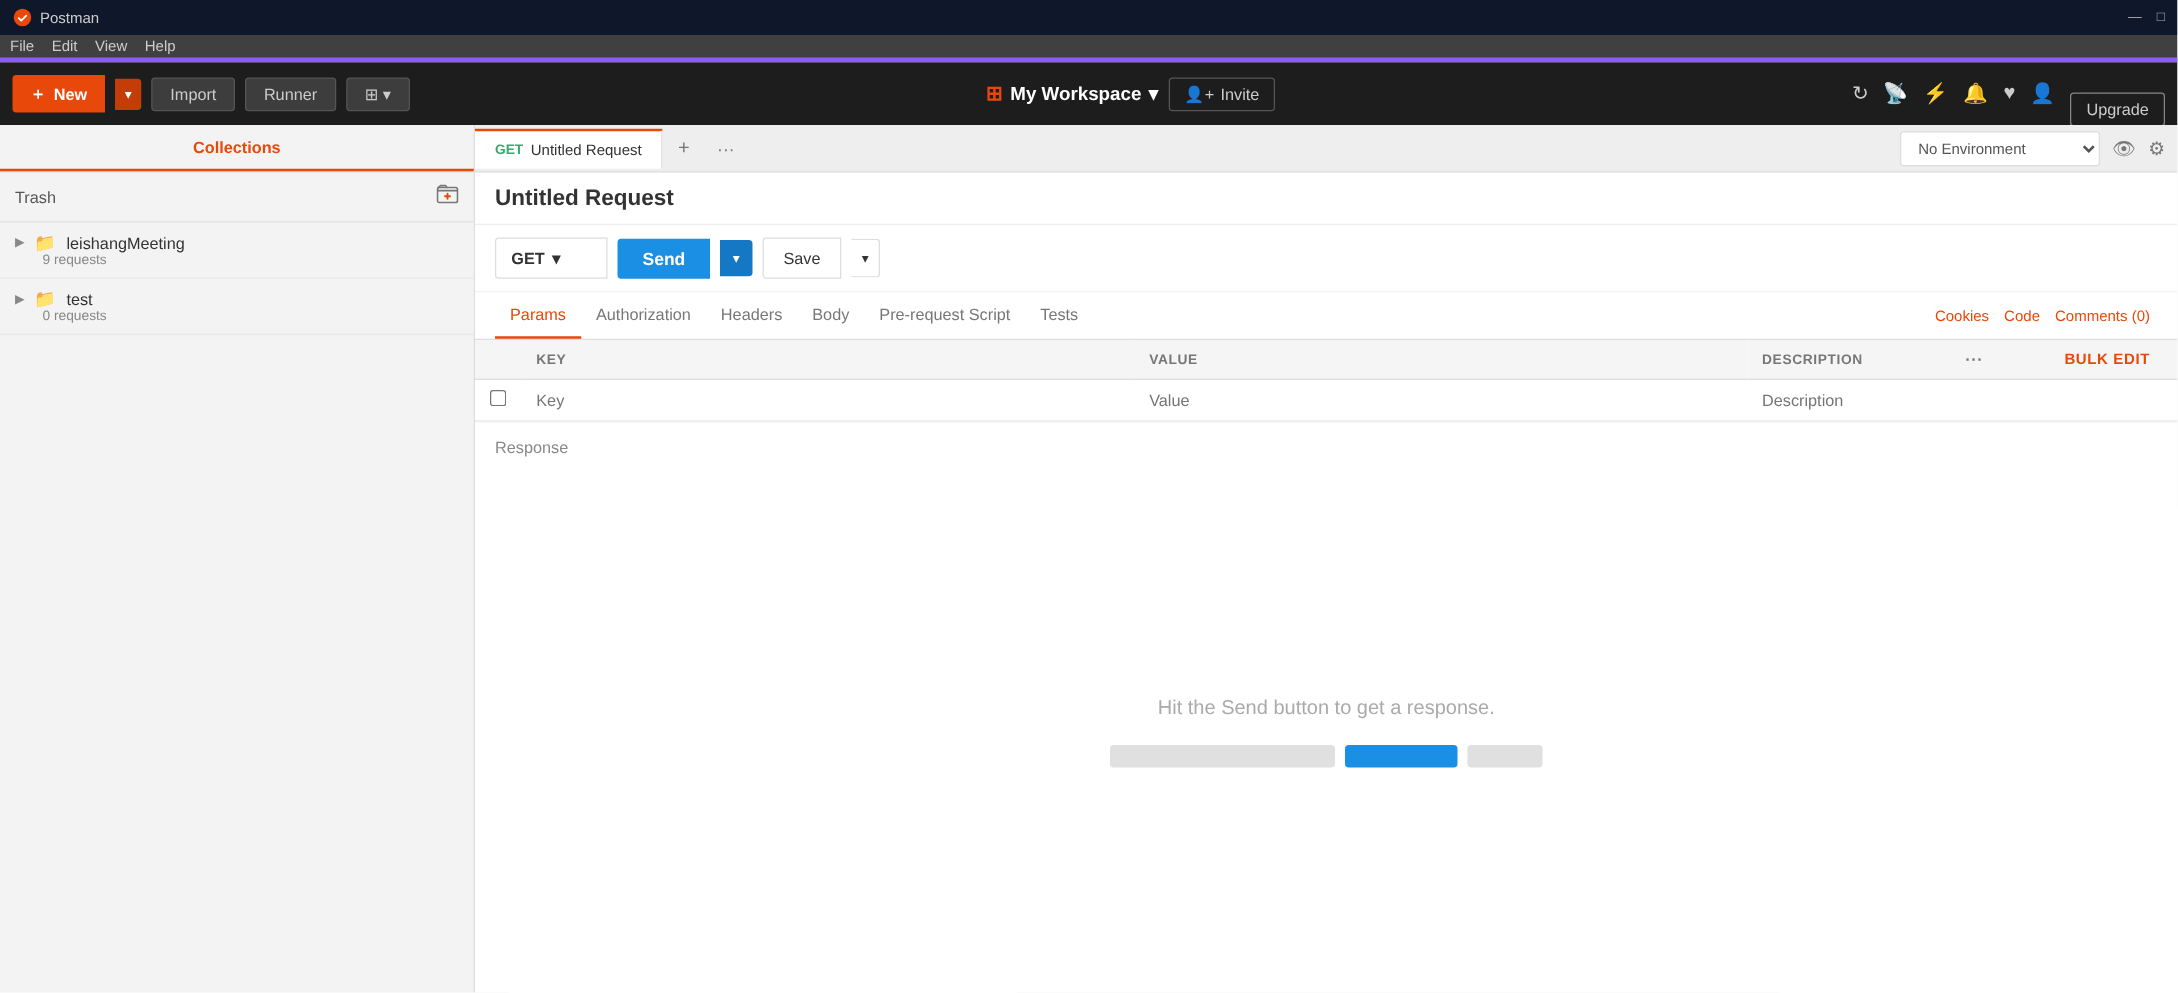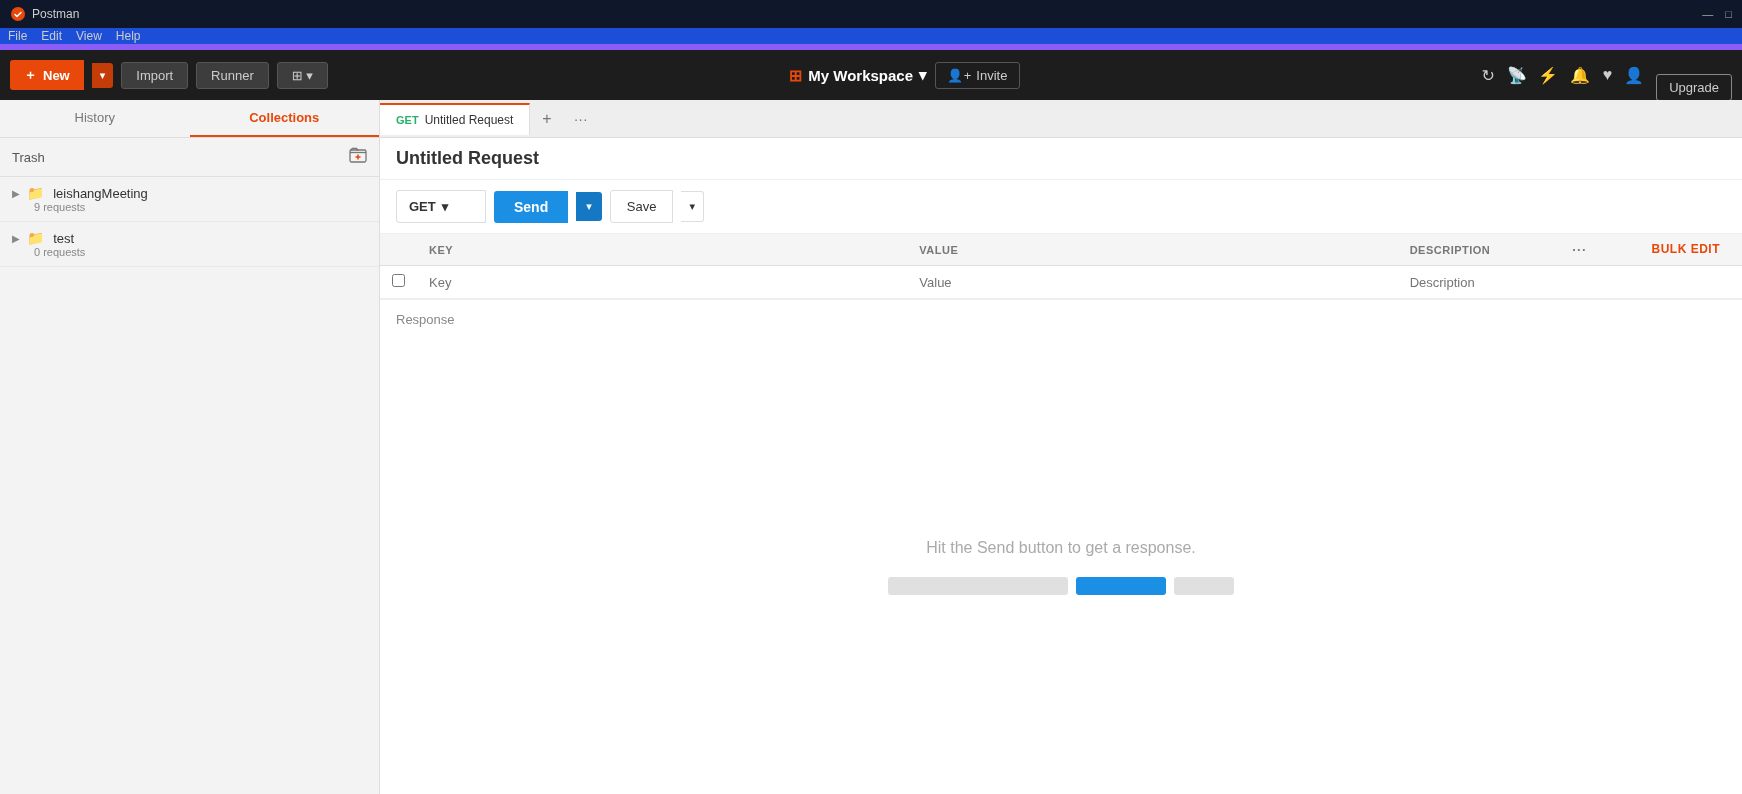--- a/index.html
+++ b/index.html
@@ -18,27 +18,27 @@
       user-select: none;
     }
     .title-bar-left { display: flex; align-items: center; gap: 6px; }
     .title-bar-logo { width: 16px; height: 16px; }
     .title-bar-title { font-size: 12px; color: #ccc; }
     .title-bar-right { display: flex; gap: 12px; font-size: 11px; color: #aaa; }
     .title-bar-btn { cursor: pointer; }
 
     
     .menu-bar {
-      background: #1d4ed8;
+      background: #404040;
       height: 22px;
       display: flex;
       align-items: center;
       padding: 0 8px;
       gap: 14px;
-      border-bottom: 6px solid #8b5cf6;
+      border-bottom: 4px solid #8b5cf6;
     }
     .menu-item { color: #ccc; font-size: 12px; cursor: pointer; }
 
     
     .toolbar {
       background: #1d1d1d;
       height: 50px;
       display: flex;
       align-items: center;
       padding: 0 10px;
@@ -471,23 +471,20 @@
     <span class="toolbar-icon">♥</span>
     <span class="toolbar-icon">👤</span>
     <button class="upgrade-btn">Upgrade</button>
   </div>
 </div>
 
 <div class="main-layout">
 
   <div class="sidebar">
     <div class="sidebar-tabs">
-      <div class="sidebar-tab">
-        <span>History</span>
-      </div>
       <div class="sidebar-tab active">
         <span>Collections</span>
       </div>
     </div>
     <div class="sidebar-trash-row">
       <span class="trash-label">Trash</span>
       <button class="new-folder-btn">
         <svg width="18" height="18" viewBox="0 0 18 18" fill="none">
           <rect x="1" y="4" width="16" height="12" rx="1.5" stroke="#777" stroke-width="1.3" fill="none"></rect>
           <path d="M1 6.5h16" stroke="#777" stroke-width="1.3"></path>
@@ -518,37 +515,56 @@
 
   <div class="request-panel">
 
     <div class="tabs-bar">
       <div class="request-tab">
         <span class="method-badge">GET</span>
         <span>Untitled Request</span>
       </div>
       <span class="tab-plus">+</span>
       <span class="tab-dots">···</span>
+      <div class="tabs-bar-right">
+        <select class="env-select">
+          <option>No Environment</option>
+        </select>
+        <span class="env-eye">👁</span>
+        <span class="env-gear">⚙</span>
+      </div>
     </div>
 
     <div class="request-title-bar">
       <span class="request-title">Untitled Request</span>
     </div>
 
     <div class="url-bar">
       <div class="method-select">
         <span>GET</span>
         <span>▾</span>
       </div>
       <button class="send-btn">Send</button>
       <button class="send-dropdown">▾</button>
       <button class="save-btn">Save</button>
       <button class="save-dropdown">▾</button>
     </div>
 
+    <div class="request-subtabs">
+      <span class="subtab active">Params</span>
+      <span class="subtab">Authorization</span>
+      <span class="subtab">Headers</span>
+      <span class="subtab">Body</span>
+      <span class="subtab">Pre-request Script</span>
+      <span class="subtab">Tests</span>
+      <div class="subtab-spacer"></div>
+      <span class="subtab-link">Cookies</span>
+      <span class="subtab-link">Code</span>
+      <span class="subtab-link">Comments (0)</span>
+    </div>
 
     <table class="params-table">
       <thead>
         <tr>
           <th class="check-col"></th>
           <th class="key-col">
             <span>KEY</span>
           </th>
           <th class="value-col">
             <span>VALUE</span>

